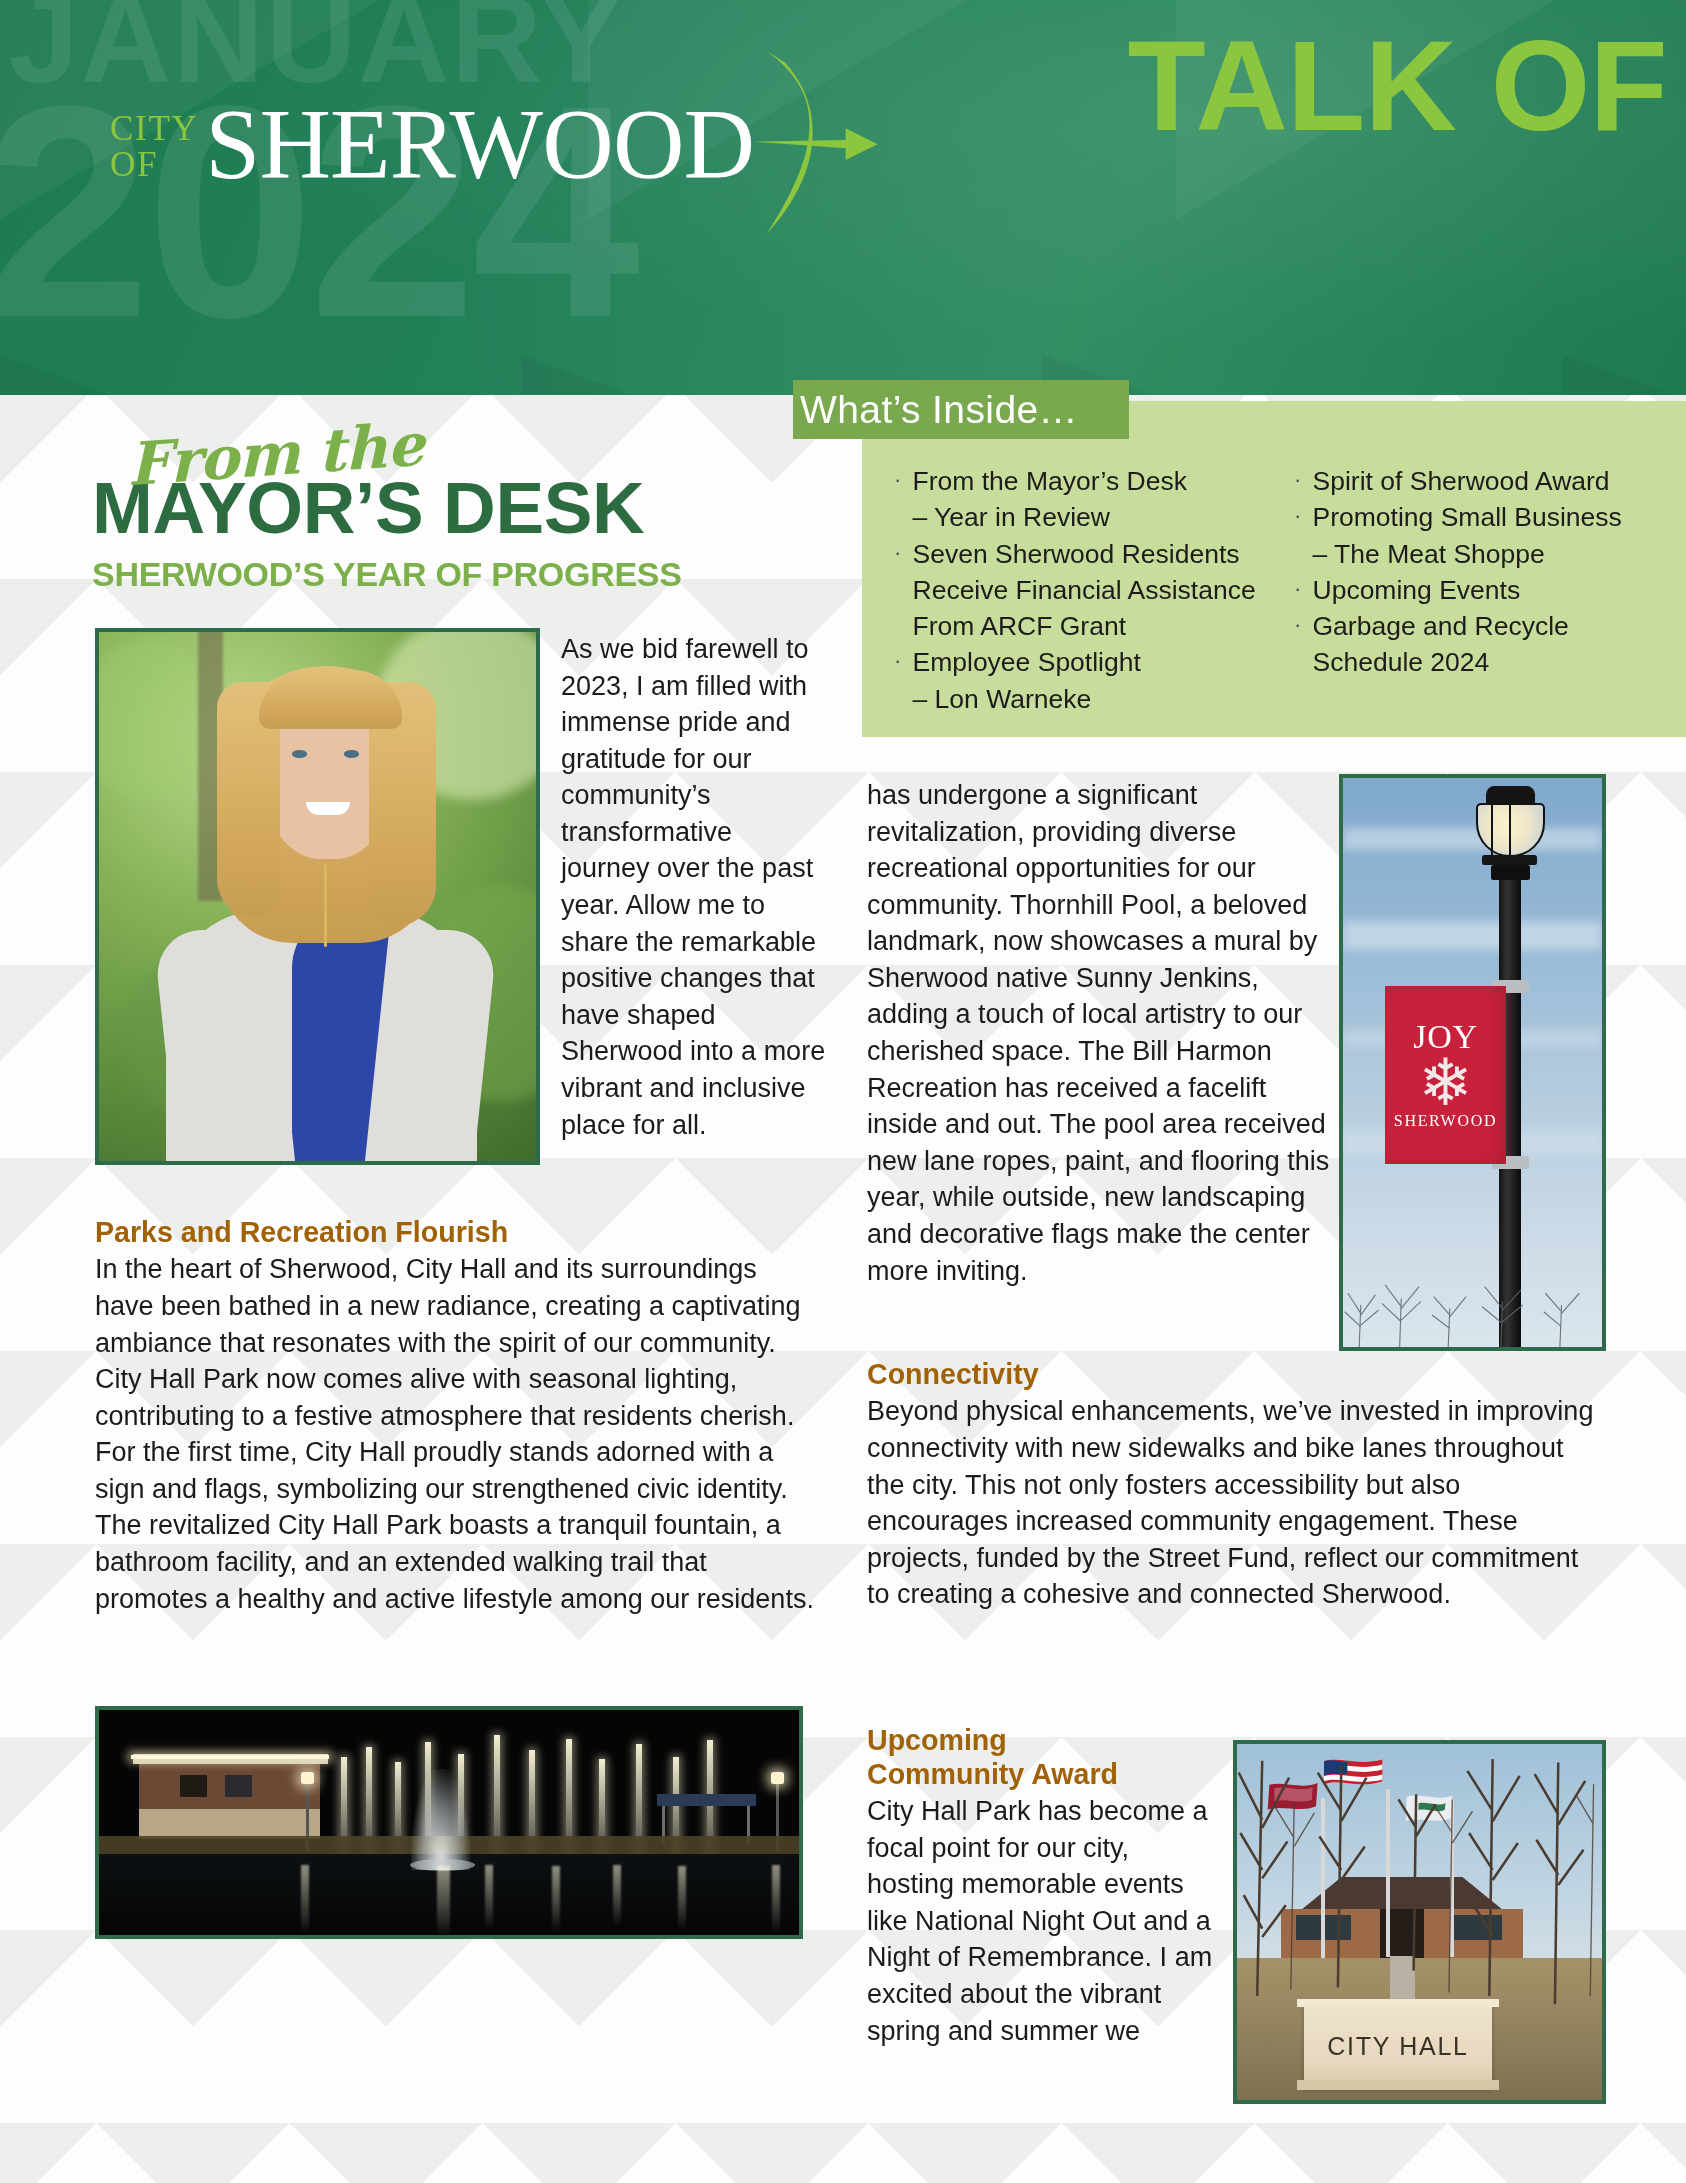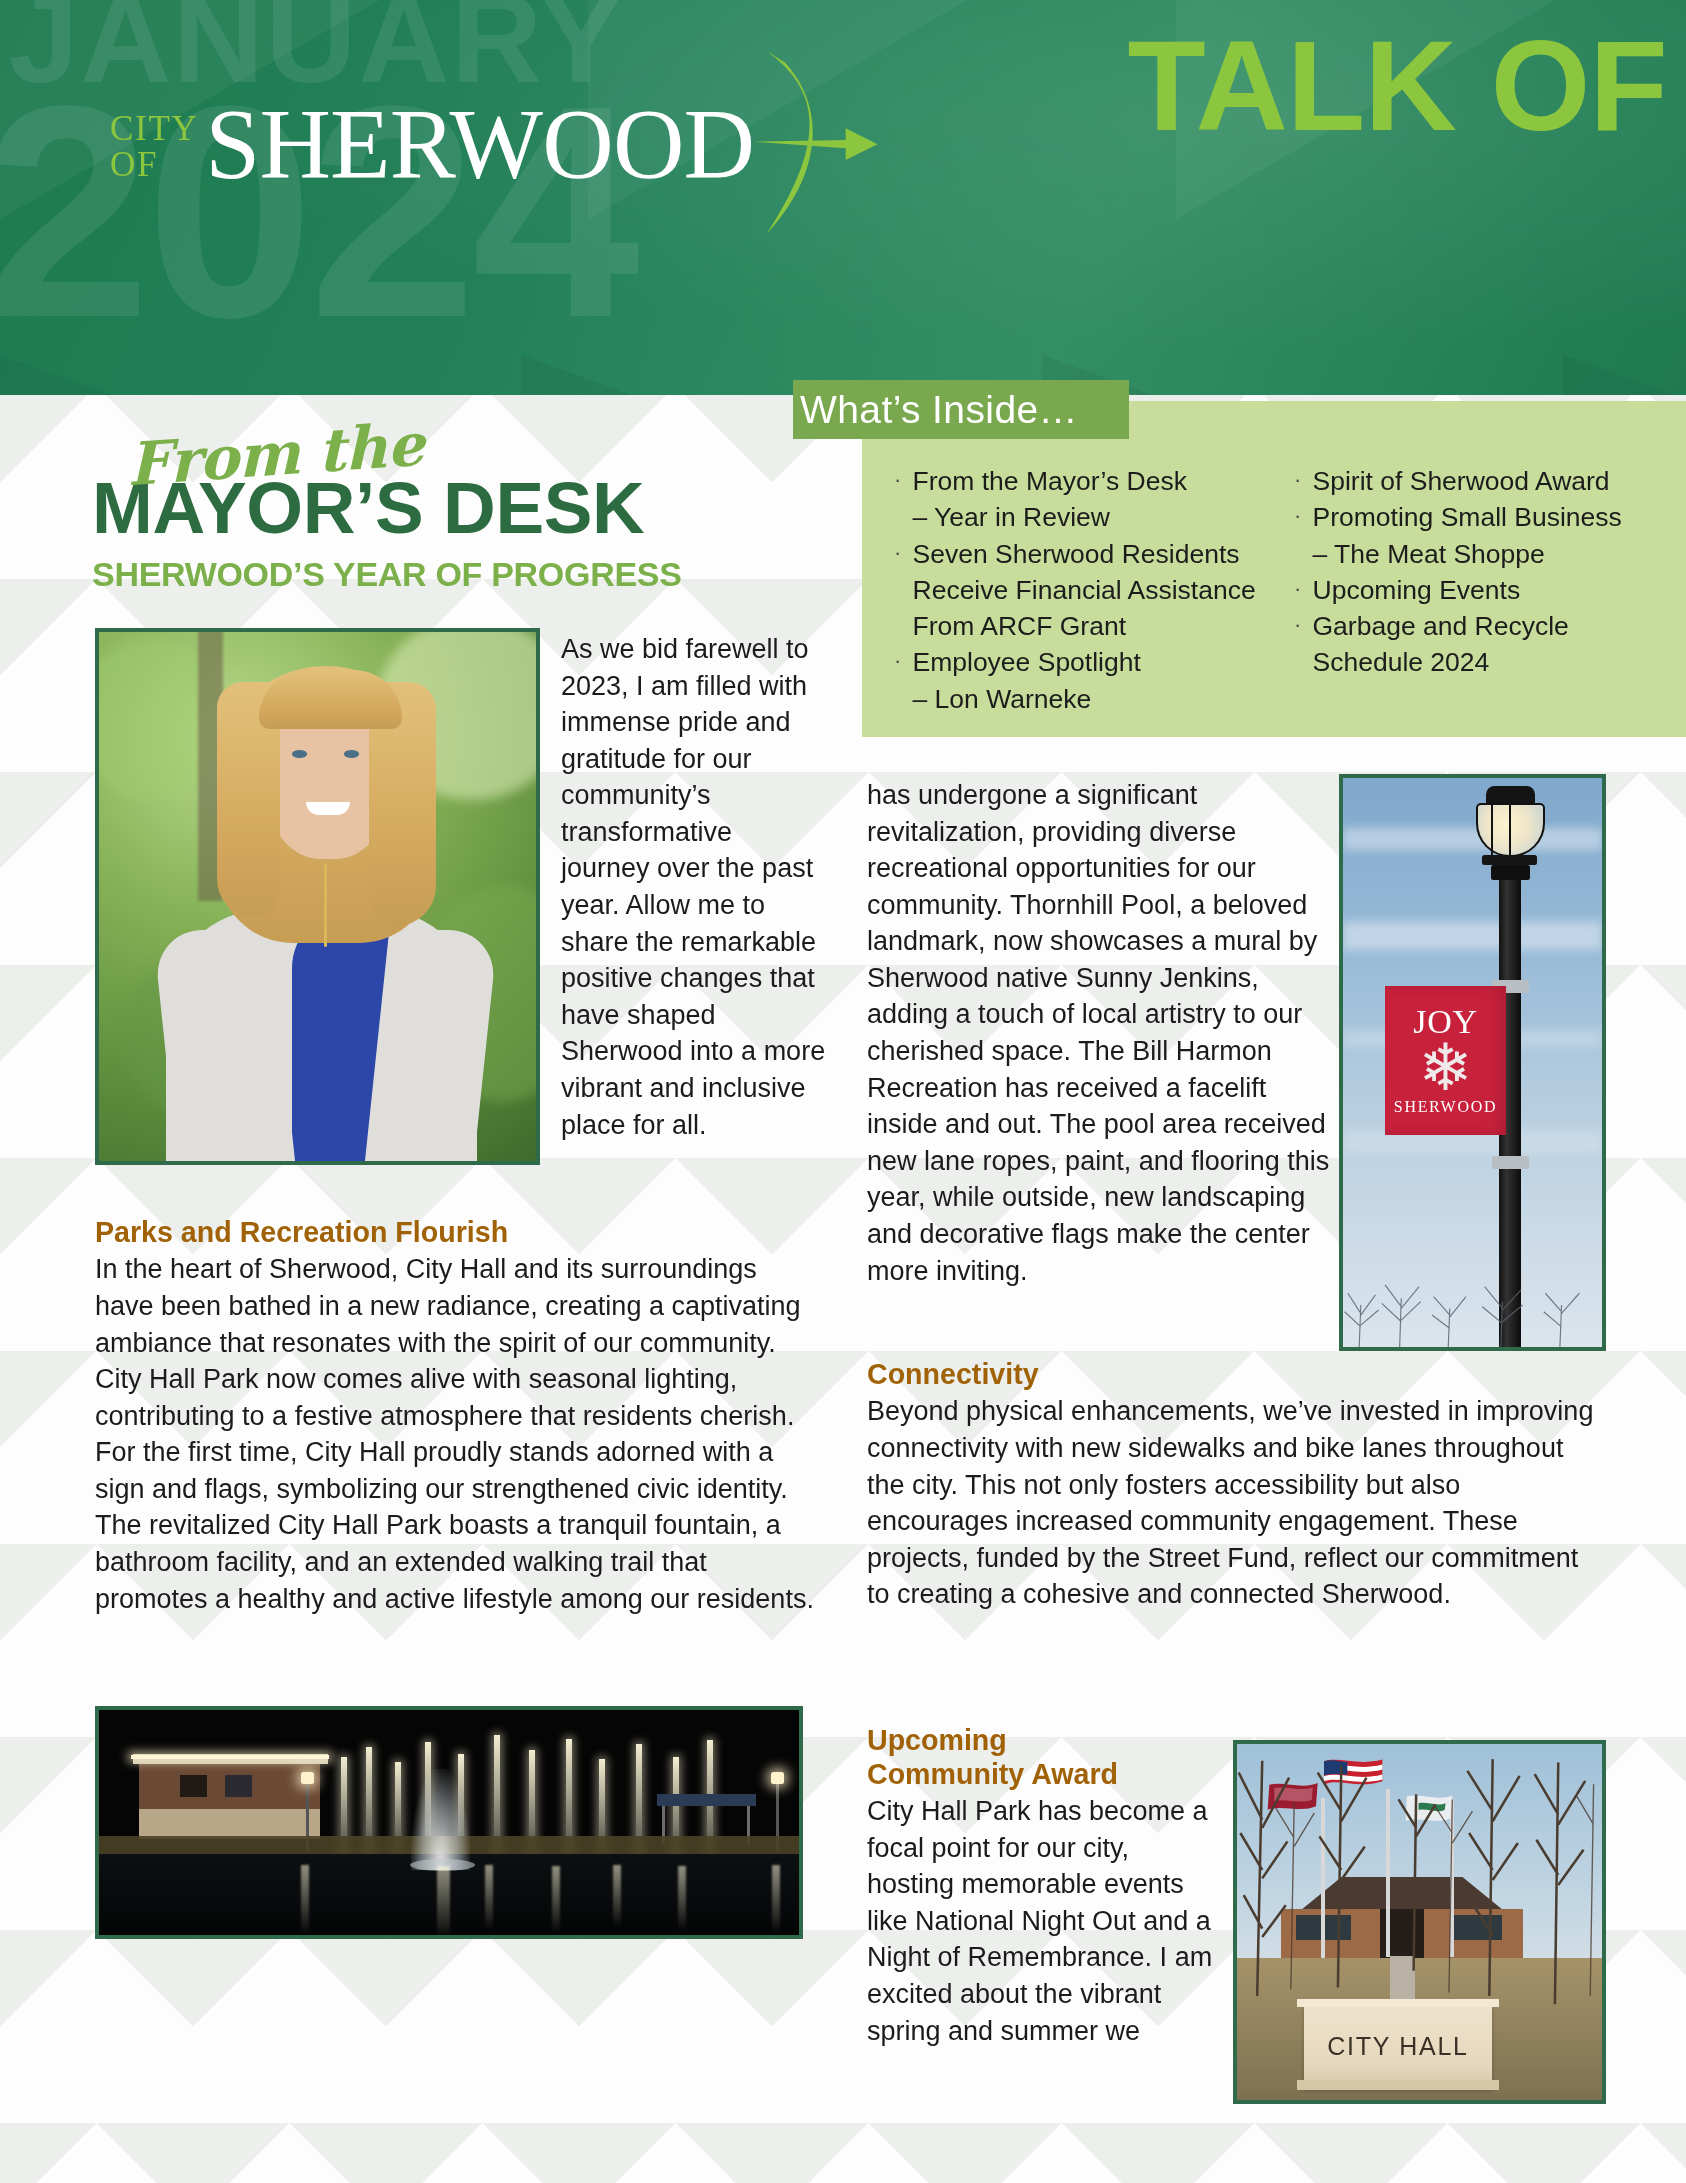--- a/index.html
+++ b/index.html
@@ -470,21 +470,21 @@
                   background: radial-gradient(circle at 45% 40%, #fdf3cf 0%, #efe6c9 45%, #cfd6d1 80%);
                   border-radius:5px 5px 34px 34px;border:2.5px solid #121212;box-sizing:border-box;"></div>
       <div style="position:absolute;left:148px;top:25px;width:1.7px;height:52px;background:#121212;"></div>
       <div style="position:absolute;left:166px;top:25px;width:1.7px;height:52px;background:#121212;"></div>
       <div style="position:absolute;left:139px;top:77px;width:55px;height:10px;background:#161616;border-radius:2.5px;"></div>
       <div style="position:absolute;left:148px;top:87px;width:39px;height:15px;background:#101010;border-radius:2.5px;"></div>
 
       <div style="position:absolute;left:149px;top:202px;width:37px;height:13.4px;background:#b9bec2;border-radius:2.5px;"></div>
       <div style="position:absolute;left:149px;top:378px;width:37px;height:13.4px;background:#b9bec2;border-radius:2.5px;"></div>
 
-      <div class="banner-flag" style="left:42px;top:208px;width:121px;height:149px;">
+      <div class="banner-flag" style="left:42px;top:208px;width:121px;height:178px;">
         <div class="banner-joy">JOY</div>
         <div class="snowflake">❄</div>
         <div class="banner-sherwood">SHERWOOD</div>
       </div>
 
       <svg class="tree-line" viewBox="0 0 320 150" preserveAspectRatio="none">
         <g stroke="#5b6470" stroke-width="1.4" fill="none" opacity="0.85">
           <path d="M20 150 L22 100 M22 110 L6 86 M22 112 L40 88 M22 126 L2 108 M22 124 L44 106"></path>
           <path d="M70 150 L72 92 M72 102 L52 76 M72 104 L94 78 M72 120 L48 98 M72 118 L96 96"></path>
           <path d="M130 150 L132 104 M132 112 L112 90 M132 114 L152 90 M132 128 L110 112"></path>

